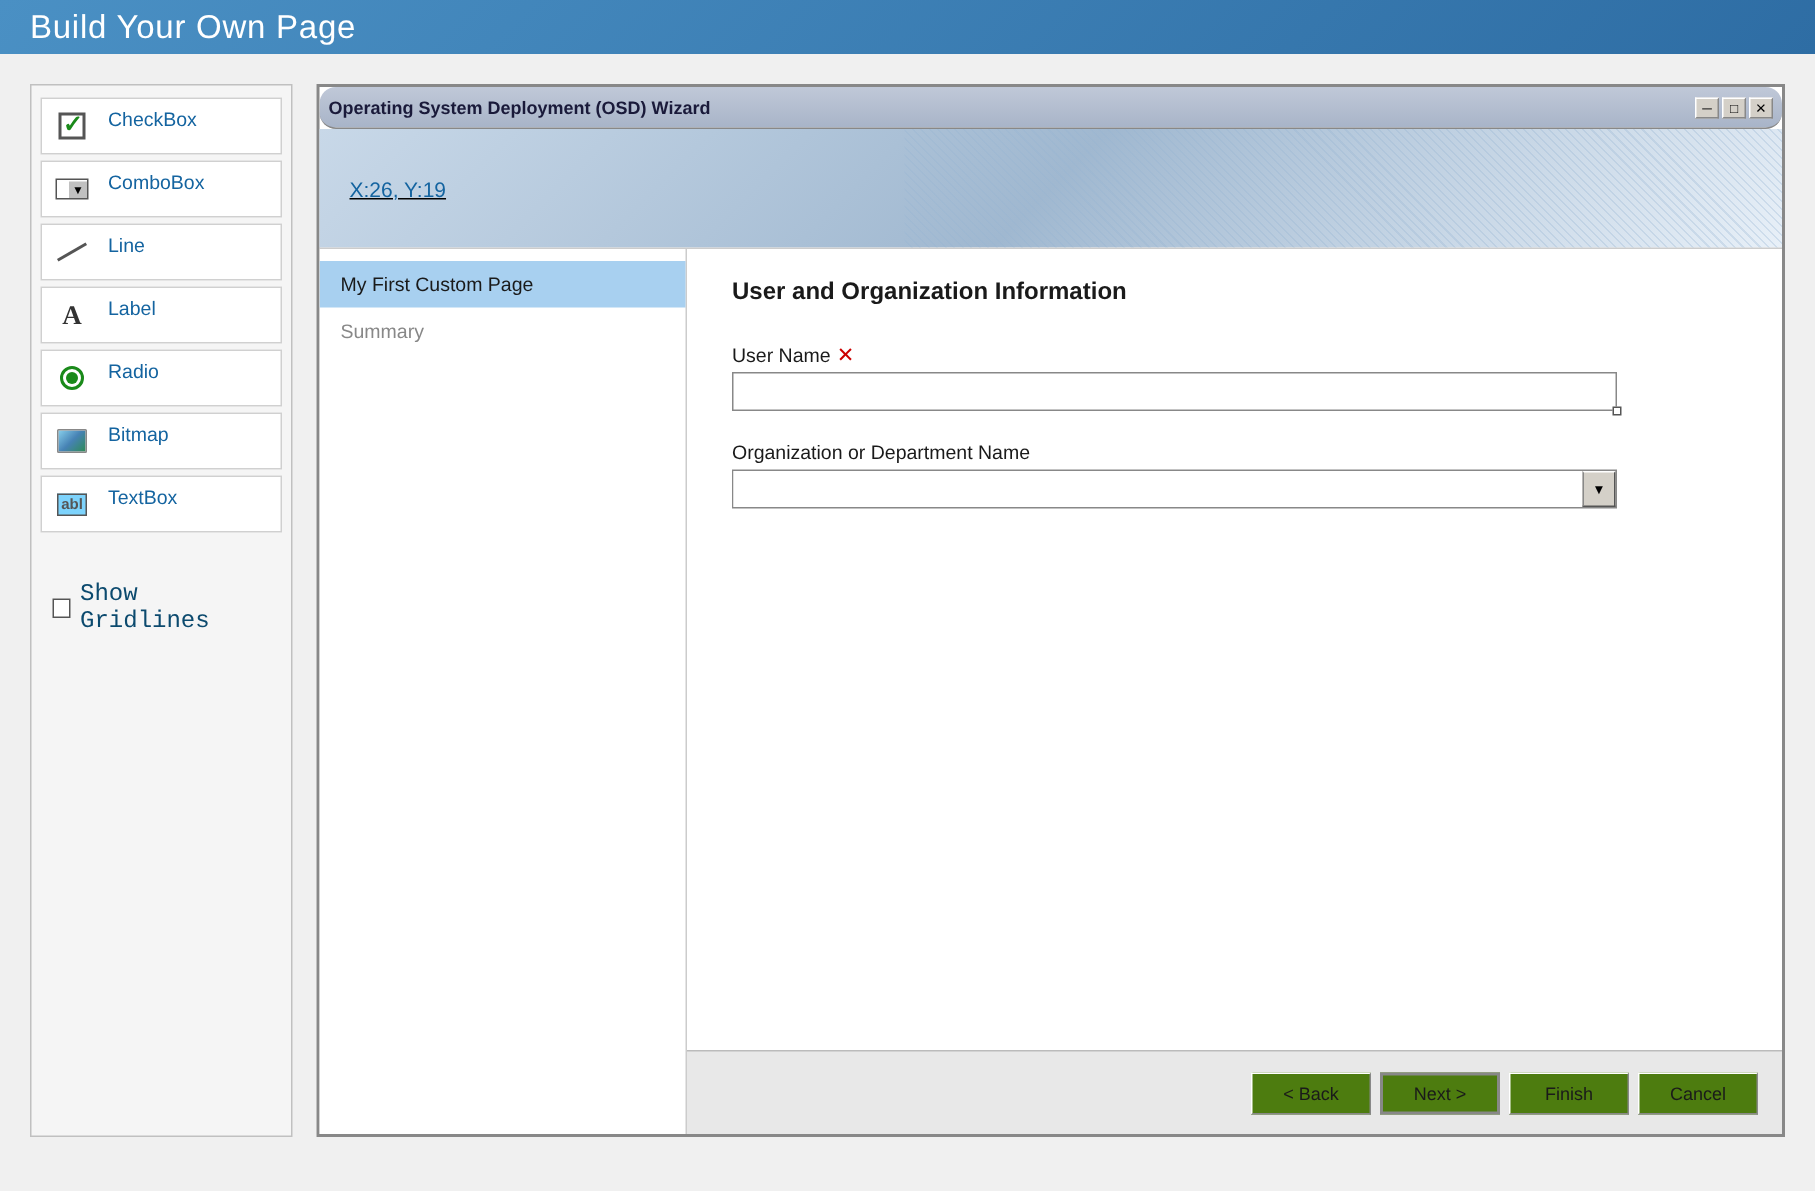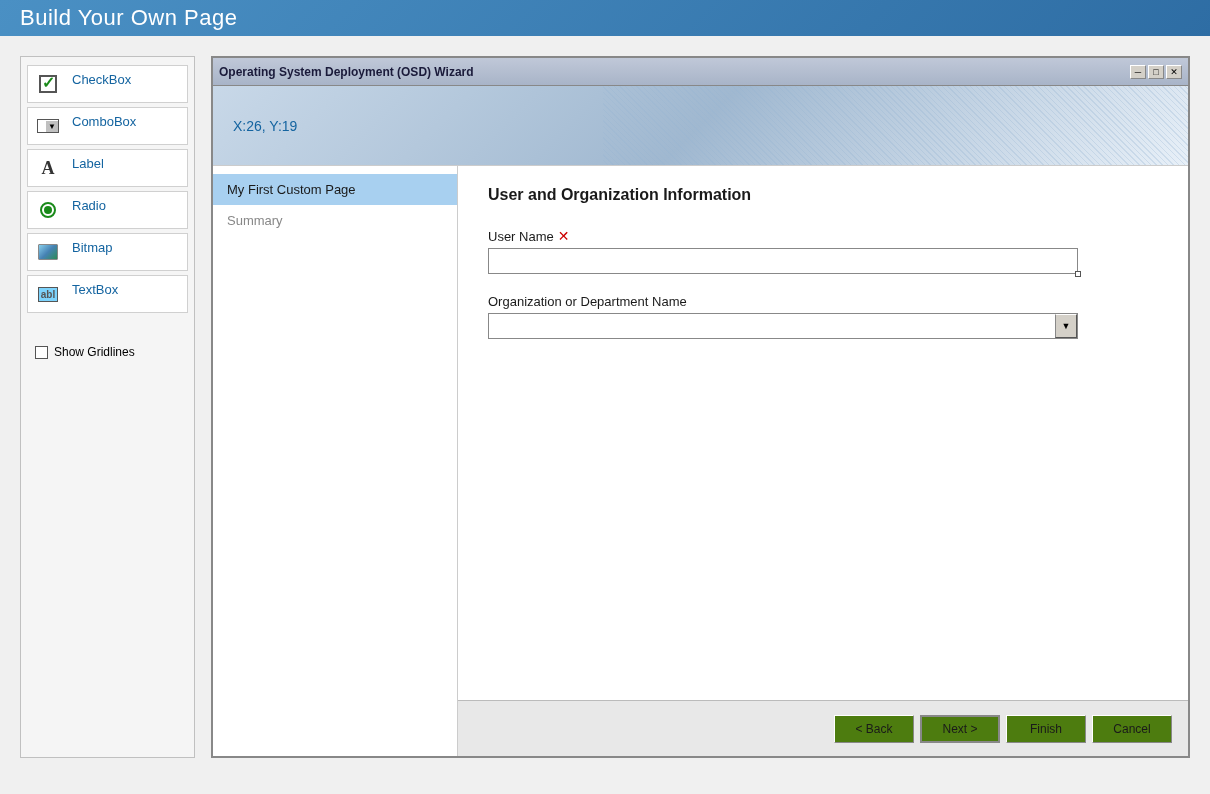--- a/index.html
+++ b/index.html
@@ -173,42 +173,44 @@
       padding: 6px 8px;
       margin-top: 8px;
     }
     .show-gridlines-checkbox {
       width: 13px;
       height: 13px;
       border: 1px solid #555;
       background: white;
     }
     .show-gridlines-label {
-      font-size: 12px;
-      color: #000000;
+      font-size: 16px;
+      color: #0c4a6e;
+      font-family: Liberation Mono, monospace;
     }
 
     
     .wizard-window {
       flex: 1;
       background: white;
       border: 2px solid #888;
       display: flex;
       flex-direction: column;
     }
 
     
     .window-titlebar {
       background: linear-gradient(to bottom, #c0c8d8 0%, #a8b4c8 100%);
       height: 28px;
       display: flex;
       align-items: center;
       justify-content: space-between;
       padding: 0 6px;
       border-bottom: 1px solid #888;
+      border-radius: 11px;
     }
     .window-titlebar-text {
       font-size: 12px;
       color: #1a1a3a;
       font-weight: 600;
     }
     .window-controls {
       display: flex;
       gap: 2px;
     }
@@ -235,20 +237,21 @@
 
     
     .wizard-header {
       background: linear-gradient(135deg, #c8d8e8 0%, #a0b8d0 50%, #e8f0f8 100%);
       height: 80px;
       position: relative;
       border-bottom: 1px solid #ccc;
       display: flex;
       align-items: center;
       padding-left: 20px;
+      text-decoration: underline;
     }
     .wizard-header-coord {
       color: #1464a0;
       font-size: 14px;
       font-weight: 500;
     }
 
     
     .wizard-header::before {
       content: '';
@@ -427,20 +430,26 @@
       <span class="toolbox-item-label">CheckBox</span>
     </div>
 
     <div class="toolbox-item">
       <div class="toolbox-icon">
         <div class="icon-combobox"></div>
       </div>
       <span class="toolbox-item-label">ComboBox</span>
     </div>
 
+    <div class="toolbox-item">
+      <div class="toolbox-icon">
+        <div class="icon-line"></div>
+      </div>
+      <span class="toolbox-item-label">Line</span>
+    </div>
 
     <div class="toolbox-item">
       <div class="toolbox-icon">
         <span class="icon-label-A">A</span>
       </div>
       <span class="toolbox-item-label">Label</span>
     </div>
 
     <div class="toolbox-item">
       <div class="toolbox-icon">

